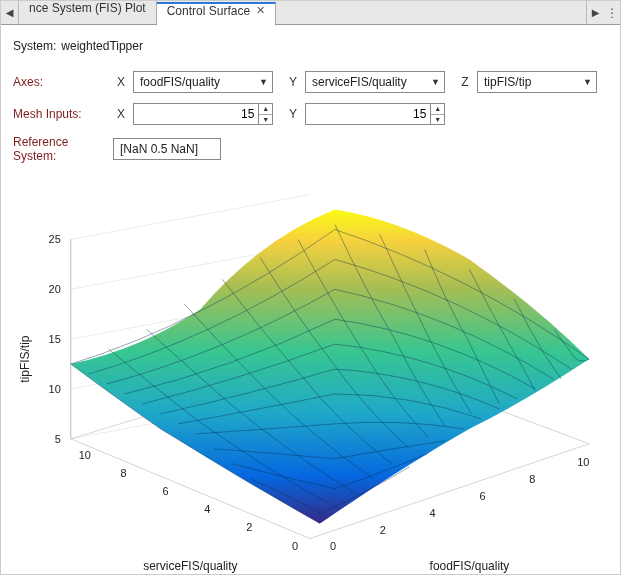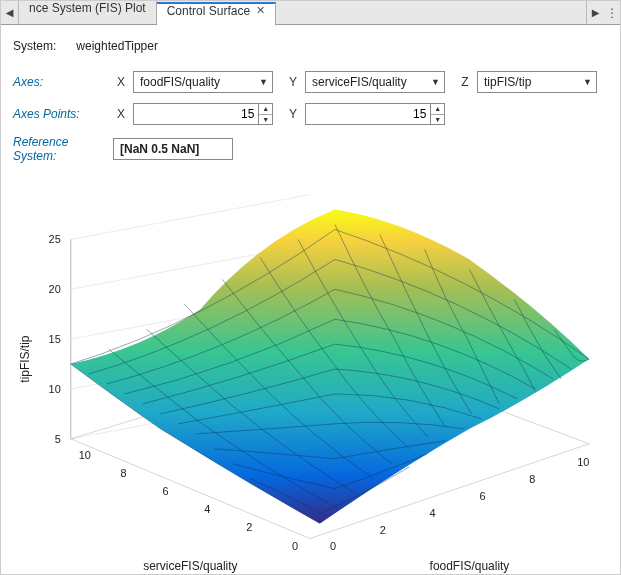--- a/index.html
+++ b/index.html
@@ -66,23 +66,22 @@
     color: #222;
   }
   .row {
     display: flex;
     align-items: center;
     margin-bottom: 10px;
     min-height: 22px;
   }
   .row label.head {
     width: 100px;
-    color: #0369a1;
+    color: #7f1d1d;
     text-align: left;
-    font-style: italic;
   }
   .axis-label {
     width: 16px;
     text-align: center;
     color: #333;
     margin-right: 4px;
   }
   .dropdown {
     position: relative;
     border: 1px solid #888;
@@ -130,26 +129,25 @@
     display: flex;
     align-items: center;
     justify-content: center;
     border-bottom: 1px solid #aaa;
     cursor: pointer;
   }
   .spin .arrows div:last-child { border-bottom: none; }
   .textinput {
     border: 1px solid #888;
     height: 22px;
-    width: 120px;
+    width: 108px;
     padding: 0 6px;
     font-size: 12px;
     display: flex;
     align-items: center;
-    font-weight: bold;
   }
   .system-row {
     color: #222;
     margin-bottom: 14px;
   }
   .plot-area {
     width: 100%;
     height: 410px;
     position: relative;
   }
@@ -169,21 +167,21 @@
   </div>
   <div style="flex:1"></div>
   <div class="nav-arrow right">▶</div>
   <div class="more">⋮</div>
 </div>
 
 <div class="controls">
 
   <div class="row system-row">
     <span>System:</span>
-    <span style="margin-left:20px">weightedTipper</span>
+    <span style="margin-left:5px">weightedTipper</span>
   </div>
 
   <div class="row">
     <label class="head">Axes:</label>
     <span class="axis-label">X</span>
     <div class="dropdown">
       <span>foodFIS/quality</span>
       <span class="chev">▼</span>
     </div>
     <span class="axis-label">Y</span>
@@ -192,21 +190,21 @@
       <span class="chev">▼</span>
     </div>
     <span class="axis-label">Z</span>
     <div class="dropdown" style="min-width:120px;margin-right:0">
       <span>tipFIS/tip</span>
       <span class="chev">▼</span>
     </div>
   </div>
 
   <div class="row">
-    <label class="head">Axes Points:</label>
+    <label class="head">Mesh Inputs:</label>
     <span class="axis-label">X</span>
     <div class="spin">
       <input value="15" style="">
       <div class="arrows">
         <div>▲</div>
         <div>▼</div>
       </div>
     </div>
     <span class="axis-label">Y</span>
     <div class="spin">

